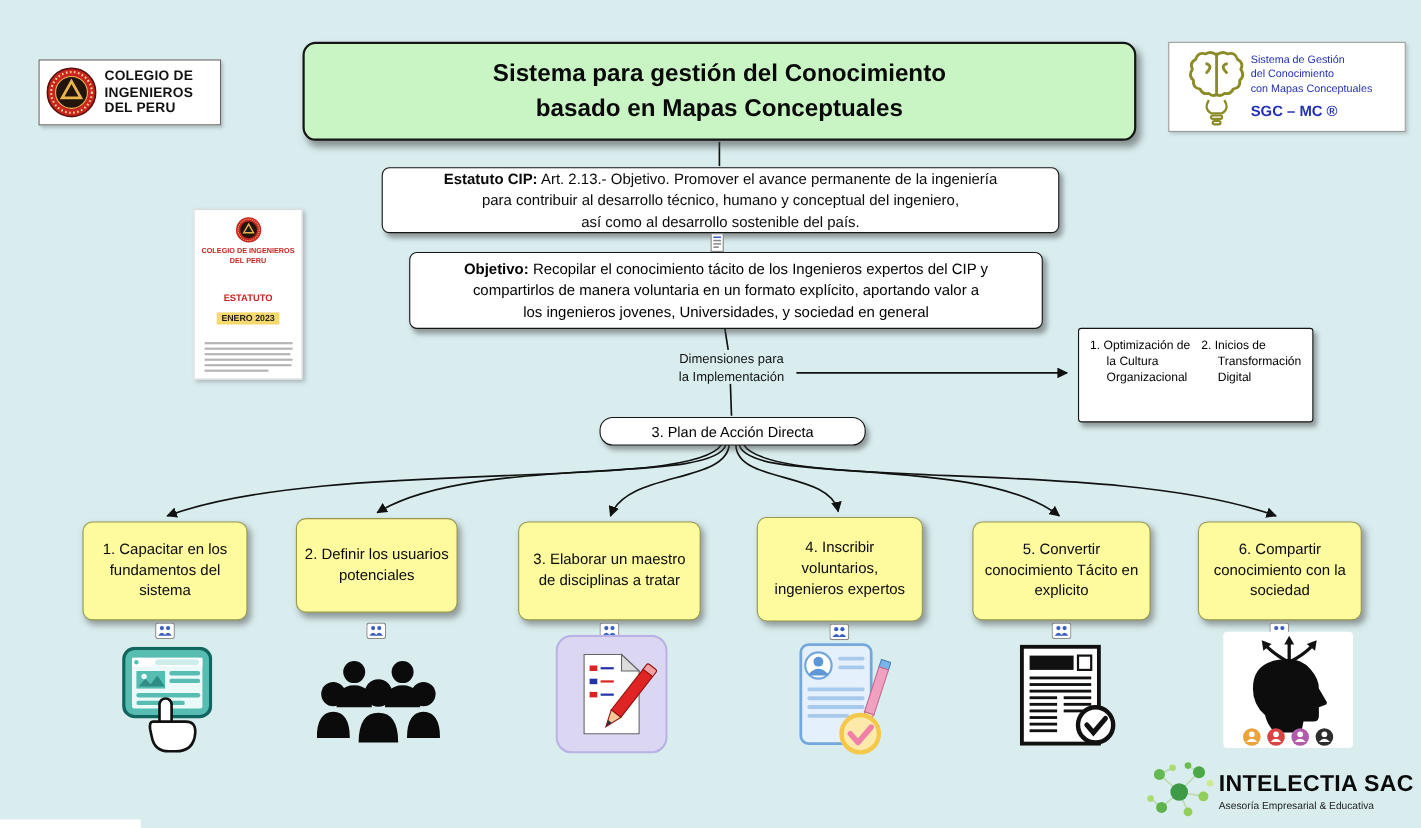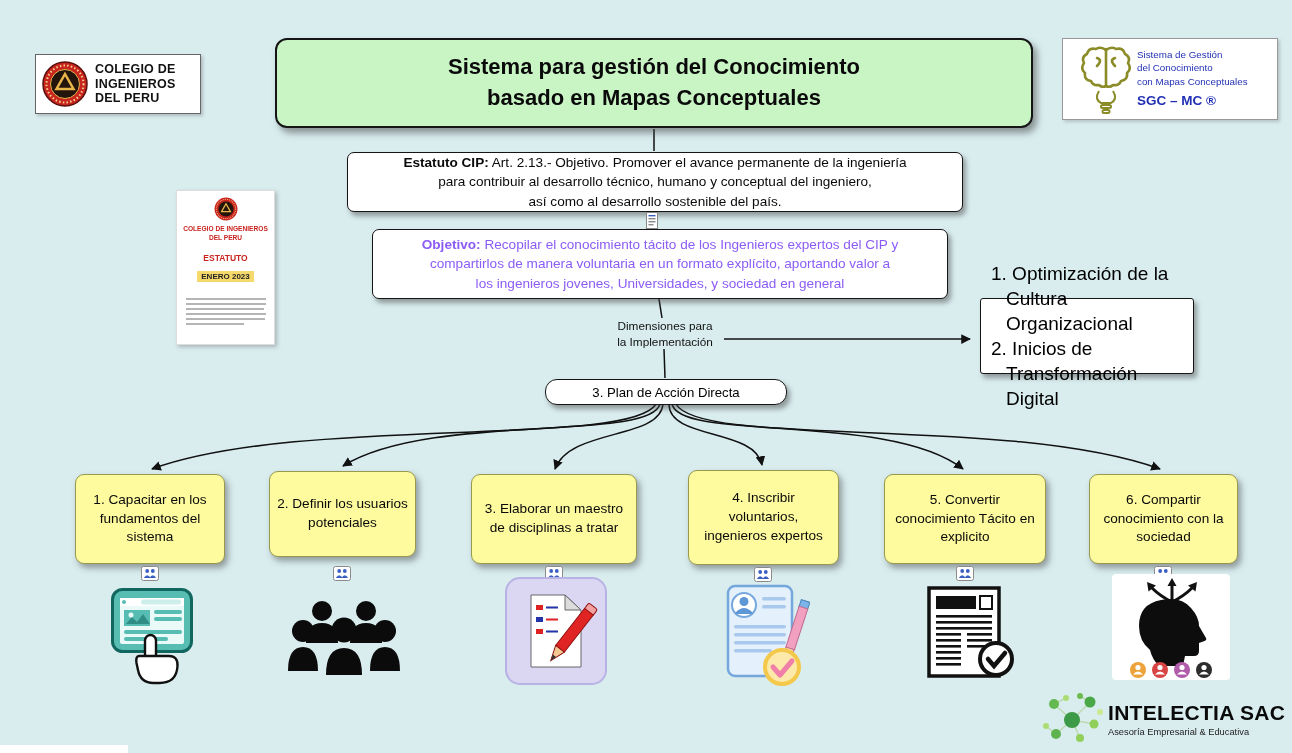--- a/index.html
+++ b/index.html
@@ -24,38 +24,38 @@
 
   .sgc-box { position: absolute; left: 1062px; top: 38px; width: 216px; height: 82px; background: #fff;
              border: 1px solid #999; display: flex; align-items: center; padding: 4px 16px; gap: 4px;
              box-shadow: 2px 2px 3px rgba(80,80,80,.25); }
   .sgc-lines { font-size: 9.8px; color: var(--brand-blue, #2230b4); line-height: 1.4; }
   .sgc-brand { font-weight: bold; font-size: 13.5px; margin-top: 3px; color: var(--brand-blue, #2230b4); }
 
   .estatuto-box { left: 347px; top: 152px; width: 616px; height: 60px; display: flex; flex-direction: column;
                   justify-content: space-between; text-align: center; font-size: 13.6px; line-height: 1.42; color: #0a0a0a; }
   .objetivo-box { left: 372px; top: 229px; width: 576px; height: 70px; display: flex; flex-direction: column;
-                  justify-content: center; text-align: center; font-size: 13.6px; line-height: 1.42; color: #8b5cf6; }
+                  justify-content: center; text-align: center; font-size: 13.6px; line-height: 1.42; color: #000000; }
   .bold { font-weight: bold; }
 
   .doc-thumb { position: absolute; left: 176px; top: 190px; width: 99px; height: 155px; background: #fff;
                border: 1px solid #ddd; box-shadow: 2px 2px 4px rgba(80,80,80,.35); display: flex;
                flex-direction: column; align-items: center; padding-top: 6px; }
   .doc-org  { color: var(--cip-red, #c9241f); font-weight: bold; font-size: 6.6px; text-align: center;
               line-height: 1.3; margin-top: 4px; }
-  .doc-title { color: var(--cip-red, #c9241f); font-weight: bold; font-size: 8.5px; margin-top: 11px; }
+  .doc-title { color: var(--cip-red, #c9241f); font-weight: bold; font-size: 8.5px; margin-top: 24px; }
   .doc-date { background: #f5d96b; color: #222; font-weight: bold; font-size: 8px; padding: 1px 4px; margin-top: 8px; }
   .doc-bars { margin-top: 16px; width: 80px; }
   .doc-bar { height: 2px; background: #b5b5b5; margin-bottom: 3px; }
 
   .dim-label { position: absolute; left: 598px; top: 319px; width: 134px; text-align: center;
                font-size: 11.8px; line-height: 1.35; color: #111; }
 
-  .impl-box { left: 980px; top: 298px; width: 214px; height: 76px; border-radius: 3px; padding: 8px 10px;
-              font-size: 19px; line-height: 1.32; display: flex; flex-direction: column; justify-content: center; }
+  .impl-box { left: 980px; top: 298px; width: 214px; height: 86px; border-radius: 3px; padding: 8px 10px;
+              font-size: 11px; line-height: 1.32; display: flex; flex-direction: row; justify-content: center; }
   .impl-item { padding-left: 15px; text-indent: -15px; }
 
   .plan-box { left: 545px; top: 379px; width: 242px; height: 26px; border-radius: 12px; display: flex;
               align-items: center; justify-content: center; font-size: 13.2px; }
 
   .action { position: absolute; background: var(--action-box, #fdfb9e);
             border: 1.6px solid var(--action-border, #98984f); border-radius: 9px;
             box-shadow: 3px 4px 6px rgba(70,70,70,.5); display: flex; align-items: center; justify-content: center;
             text-align: center; font-size: 13.6px; line-height: 1.38; padding: 4px 7px; color: #0a0a0a; }
   .ab1 { left: 75px;   top: 474px; width: 150px; height: 90px; }

